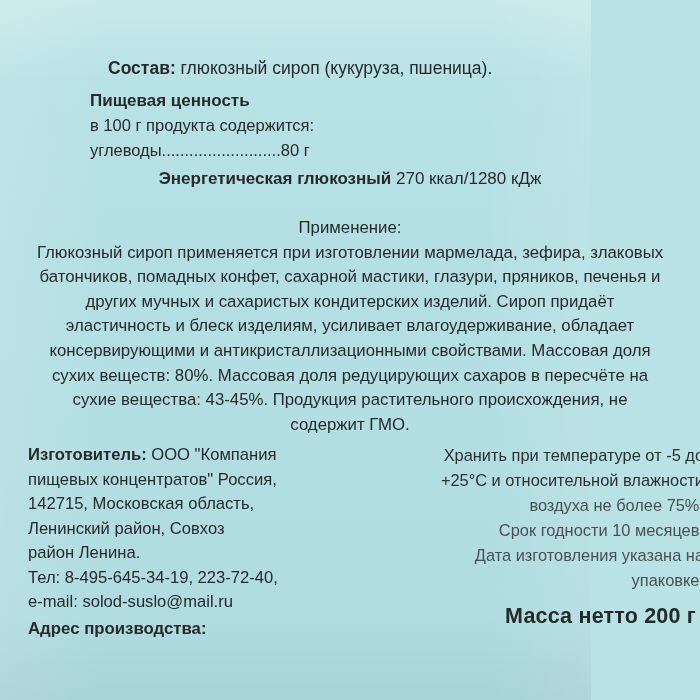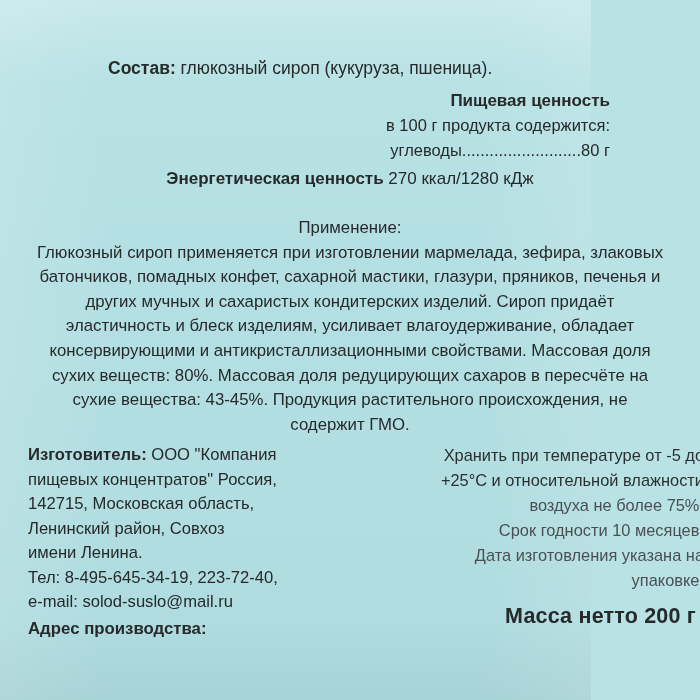--- a/index.html
+++ b/index.html
@@ -48,21 +48,21 @@
     line-height: 21px;
   }
   .sostav b { font-weight: bold; }
 
   
   .nutrition {
     position: absolute;
     left: 90px;
     top: 88px;
     width: 520px;
-    text-align: right;
+    text-align: left;
     font-size: 17px;
     line-height: 25px;
   }
   .nutrition .nut-title {
     font-weight: bold;
     font-size: 17px;
   }
   .nutrition .nut-sub {
     font-size: 16.5px;
   }
@@ -160,34 +160,34 @@
       <b>Состав:</b><span> глюкозный сироп (кукуруза, пшеница).</span>
     </div>
 
     <div class="nutrition">
       <div class="nut-title">Пищевая ценность</div>
       <div class="nut-sub">в 100 г продукта содержится:</div>
       <div class="nut-row">углеводы..........................80 г</div>
     </div>
 
     <div class="energy">
-      <b>Энергетическая ценность</b><span> 270 ккал/1280 кДж</span>
+      <b>Энергетическая глюкозный</b><span> 270 ккал/1280 кДж</span>
     </div>
 
     <div class="application">
       <span class="app-title">Применение:</span>
       <span>Глюкозный сироп применяется при изготовлении мармелада, зефира, злаковых батончиков, помадных конфет, сахарной мастики, глазури, пряников, печенья и других мучных и сахаристых кондитерских изделий. Сироп придаёт эластичность и блеск изделиям, усиливает влагоудерживание, обладает консервирующими и антикристаллизационными свойствами. Массовая доля сухих веществ: 80%. Массовая доля редуцирующих сахаров в пересчёте на сухие вещества: 43-45%. Продукция растительного происхождения, не содержит ГМО.</span>
     </div>
 
     <div class="maker">
       <span class="line"><b>Изготовитель:</b><span> ООО "Компания</span></span>
       <span class="line">пищевых концентратов" Россия,</span>
       <span class="line">142715, Московская область,</span>
       <span class="line">Ленинский район, Совхоз</span>
-      <span class="line">имени Ленина.</span>
+      <span class="line">район Ленина.</span>
       <span class="line">Тел: 8-495-645-34-19, 223-72-40,</span>
       <span class="line">e-mail: solod-suslo@mail.ru</span>
     </div>
 
     <div class="addr-title">Адрес производства:</div>
 
     <div class="storage">
       <span class="line">Хранить при температуре от -5 до</span>
       <span class="line">+25°С и относительной влажности</span>
       <span class="line fade">воздуха не более 75%.</span>

